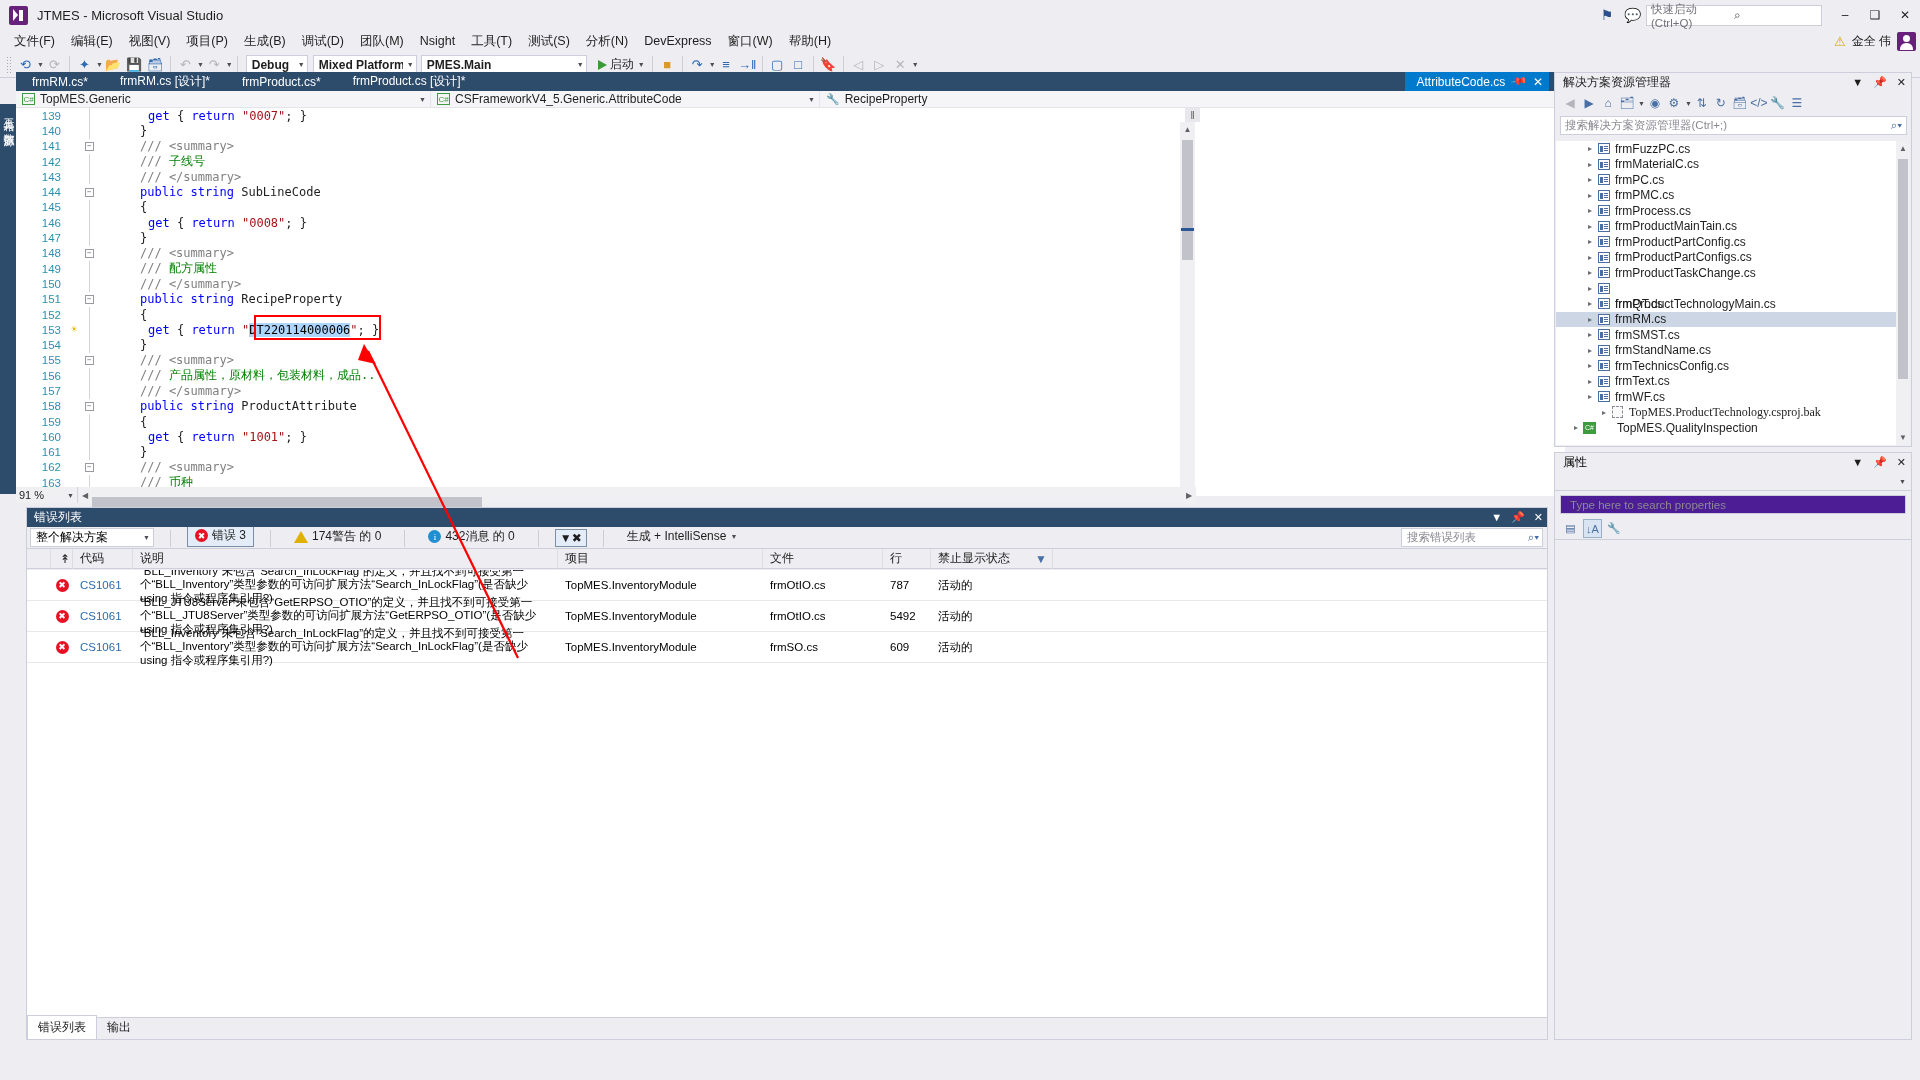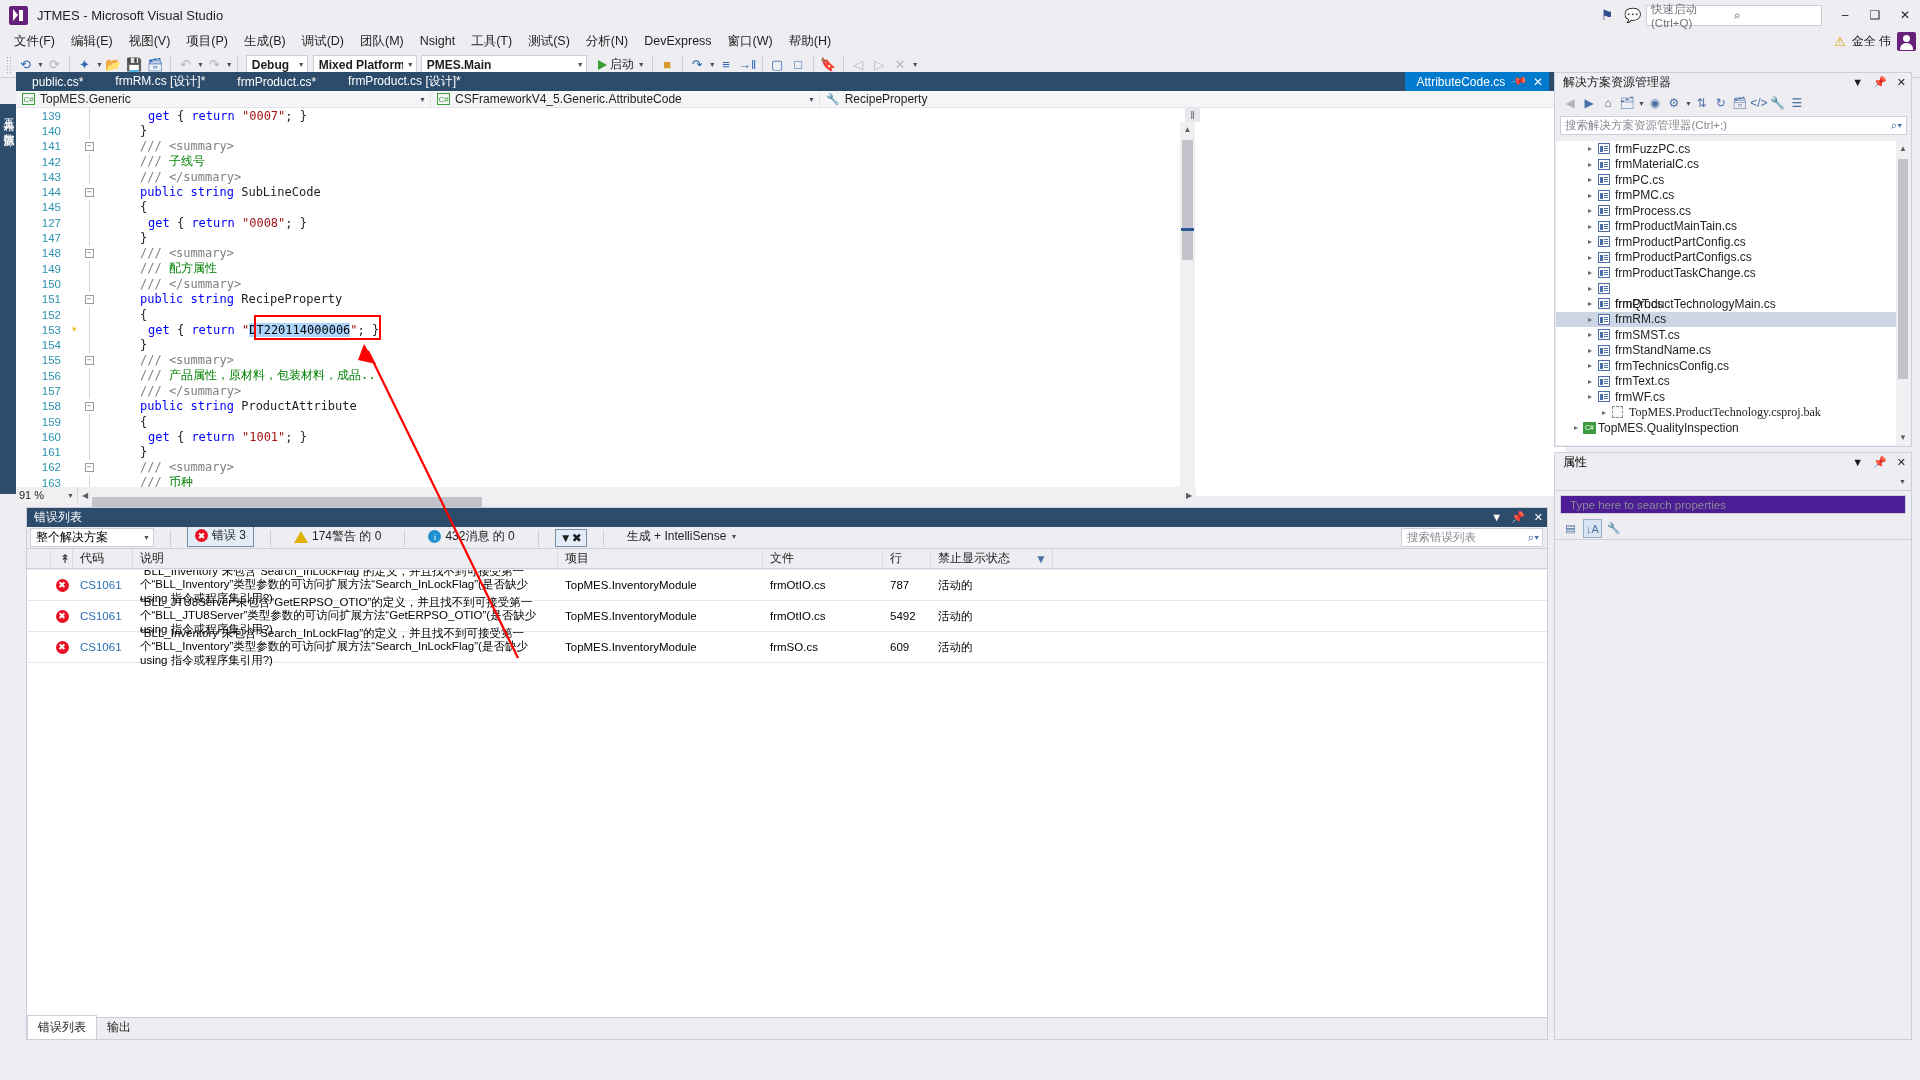--- a/index.html
+++ b/index.html
@@ -355,21 +355,21 @@
     <div class="caret">▼</div>
   </div>
 
   <div class="leftdock">
     <div class="vtab">工具箱</div>
     <div class="vtab">数据源</div>
   </div>
 
   <div class="tabstrip">
     <div class="tabstrip-inner">
-      <div class="doctab">public.cs*</div>
+      <div class="doctab">frmRM.cs*</div>
       <div class="doctab">frmRM.cs [设计]*</div>
       <div class="doctab">frmProduct.cs*</div>
       <div class="doctab">frmProduct.cs [设计]*</div>
     </div>
     <div class="tabstrip-right">
       <div class="doctab active">
         <span>AttributeCode.cs</span>
         <span class="pin-ic">📌</span>
         <span class="close-ic">✕</span>
       </div>
@@ -396,21 +396,21 @@
 
   <div class="editor">
     <div class="code-rows" id="code-rows">
         <div class="crow"><span class="ln">139</span><span class="bulb"></span><span class="gutmark"><span class="vline"></span></span><span style="padding-left: 50px;"><span class="kw">get</span><span class="id"> { </span><span class="kw">return</span><span class="id"> </span><span class="str">"0007"</span><span class="id">; }</span></span></div>
         <div class="crow"><span class="ln">140</span><span class="bulb"></span><span class="gutmark"><span class="vline"></span></span><span style="padding-left: 42px;"><span class="id">}</span></span></div>
         <div class="crow"><span class="ln">141</span><span class="bulb"></span><span class="gutmark"><span class="fold">−</span></span><span style="padding-left: 42px;"><span class="cmt">/// &lt;summary&gt;</span></span></div>
         <div class="crow"><span class="ln">142</span><span class="bulb"></span><span class="gutmark"><span class="vline"></span></span><span style="padding-left: 42px;"><span class="cmt">/// </span><span class="cmtz">子线号</span></span></div>
         <div class="crow"><span class="ln">143</span><span class="bulb"></span><span class="gutmark"><span class="vline"></span></span><span style="padding-left: 42px;"><span class="cmt">/// &lt;/summary&gt;</span></span></div>
         <div class="crow"><span class="ln">144</span><span class="bulb"></span><span class="gutmark"><span class="fold">−</span></span><span style="padding-left: 42px;"><span class="kw">public</span><span class="id"> </span><span class="kw">string</span><span class="id"> SubLineCode</span></span></div>
         <div class="crow"><span class="ln">145</span><span class="bulb"></span><span class="gutmark"><span class="vline"></span></span><span style="padding-left: 42px;"><span class="id">{</span></span></div>
-        <div class="crow"><span class="ln">127</span><span class="bulb"></span><span class="gutmark"><span class="vline"></span></span><span style="padding-left: 50px;"><span class="kw">get</span><span class="id"> { </span><span class="kw">return</span><span class="id"> </span><span class="str">"0008"</span><span class="id">; }</span></span></div>
+        <div class="crow"><span class="ln">146</span><span class="bulb"></span><span class="gutmark"><span class="vline"></span></span><span style="padding-left: 50px;"><span class="kw">get</span><span class="id"> { </span><span class="kw">return</span><span class="id"> </span><span class="str">"0008"</span><span class="id">; }</span></span></div>
         <div class="crow"><span class="ln">147</span><span class="bulb"></span><span class="gutmark"><span class="vline"></span></span><span style="padding-left: 42px;"><span class="id">}</span></span></div>
         <div class="crow"><span class="ln">148</span><span class="bulb"></span><span class="gutmark"><span class="fold">−</span></span><span style="padding-left: 42px;"><span class="cmt">/// &lt;summary&gt;</span></span></div>
         <div class="crow"><span class="ln">149</span><span class="bulb"></span><span class="gutmark"><span class="vline"></span></span><span style="padding-left: 42px;"><span class="cmt">/// </span><span class="cmtz">配方属性</span></span></div>
         <div class="crow"><span class="ln">150</span><span class="bulb"></span><span class="gutmark"><span class="vline"></span></span><span style="padding-left: 42px;"><span class="cmt">/// &lt;/summary&gt;</span></span></div>
         <div class="crow"><span class="ln">151</span><span class="bulb"></span><span class="gutmark"><span class="fold">−</span></span><span style="padding-left: 42px;"><span class="kw">public</span><span class="id"> </span><span class="kw">string</span><span class="id"> RecipeProperty</span></span></div>
         <div class="crow"><span class="ln">152</span><span class="bulb"></span><span class="gutmark"><span class="vline"></span></span><span style="padding-left: 42px;"><span class="id">{</span></span></div>
         <div class="crow"><span class="ln">153</span><span class="bulb">☀</span><span class="gutmark"><span class="vline"></span></span><span style="padding-left: 50px;"><span class="kw">get</span><span class="id"> { </span><span class="kw">return</span><span class="id"> </span><span class="str">"</span><span class="sel">DT220114000006</span><span class="str">"</span><span class="id">; }</span></span></div>
         <div class="crow"><span class="ln">154</span><span class="bulb"></span><span class="gutmark"><span class="vline"></span></span><span style="padding-left: 42px;"><span class="id">}</span></span></div>
         <div class="crow"><span class="ln">155</span><span class="bulb"></span><span class="gutmark"><span class="fold">−</span></span><span style="padding-left: 42px;"><span class="cmt">/// &lt;summary&gt;</span></span></div>
         <div class="crow"><span class="ln">156</span><span class="bulb"></span><span class="gutmark"><span class="vline"></span></span><span style="padding-left: 42px;"><span class="cmt">/// </span><span class="cmtz">产品属性，原材料，包装材料，成品..</span></span></div>
@@ -695,21 +695,21 @@
           <span class="ticon">
             <span class="bak-ic"></span>
           </span>
           <span style="padding-left: 4px; font-family: Liberation Serif, serif;">TopMES.ProductTechnology.csproj.bak</span>
         </div>
         <div class="trow" style="padding-left: 14px;">
           <span class="tarrow">▸</span>
           <span class="ticon">
             <span class="proj-ic">C#</span>
           </span>
-          <span style="padding-left: 1px;">TopMES.QualityInspection</span>
+          <span style="padding-left: 20px;">TopMES.QualityInspection</span>
         </div>
       </div>
     <div class="se-scroll">
       <div class="sv-up">▲</div>
       <div class="sv-thumb" style="top:18px;height:220px;"></div>
       <div class="sv-dn" style="position:absolute;bottom:0;left:0;right:0;">▼</div>
     </div>
   </div>
 
   <div class="proppanel">

